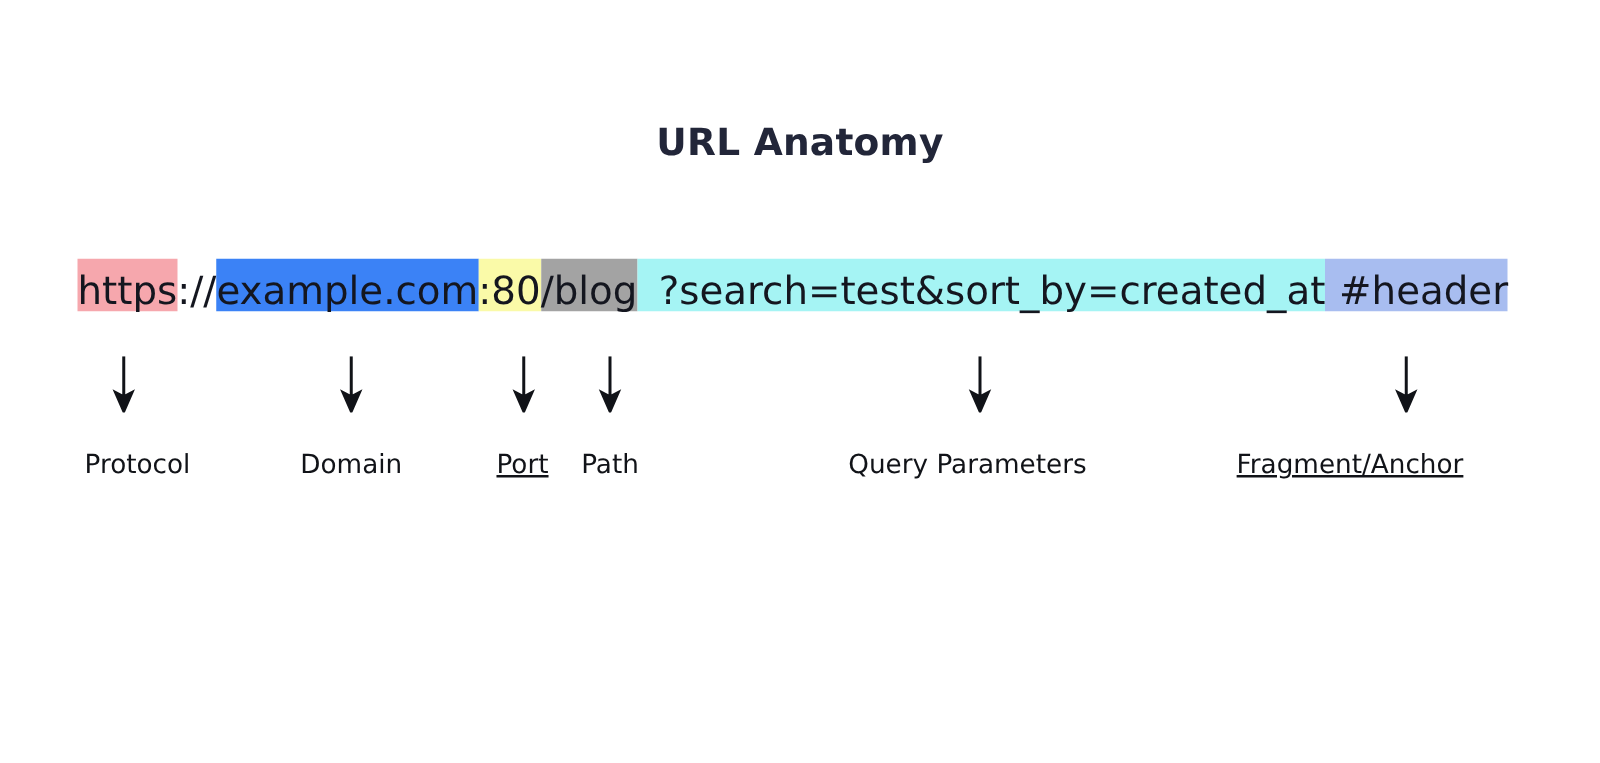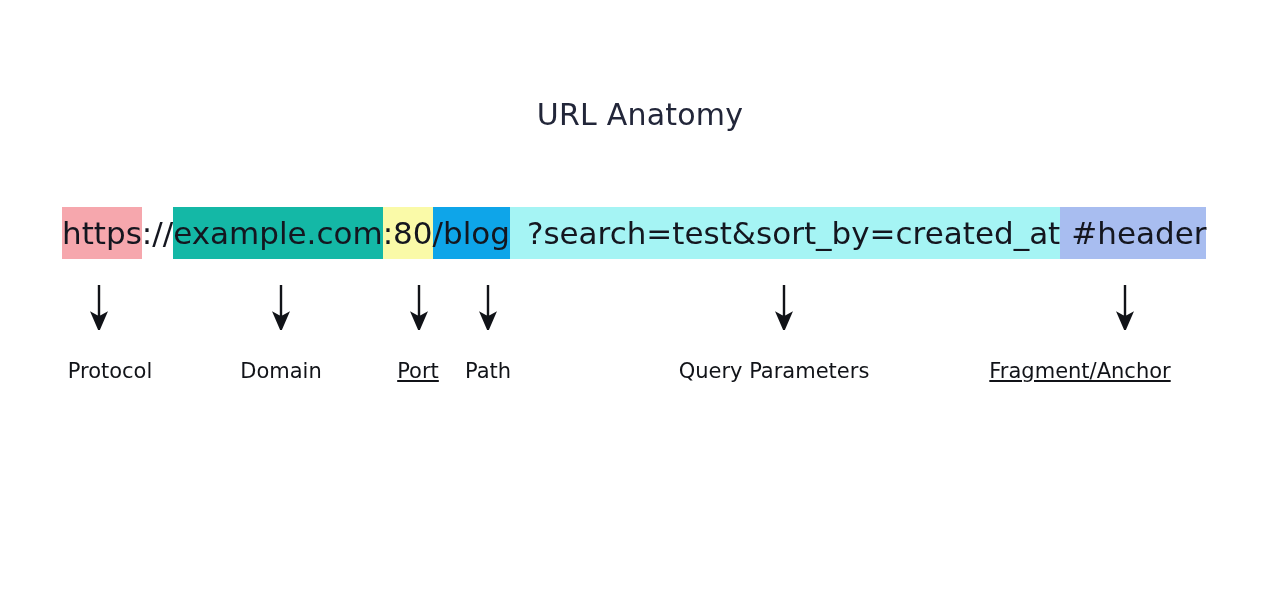--- a/index.html
+++ b/index.html
@@ -24,32 +24,32 @@
   }
 
   
   .title {
     position: absolute;
     left: 0;
     top: 95px;
     width: 1280px;
     text-align: center;
     font-size: 30px;
-    font-weight: normal;
+    font-weight: bold;
     color: #222639;
     letter-spacing: 0.2px;
     line-height: 40px;
   }
 
   
   .url-row {
     position: absolute;
     left: 62px;
     top: 207px;
-    height: 52px;
+    height: 42px;
     display: flex;
     align-items: stretch;
     white-space: pre;
   }
   .seg {
     font-size: 31px;
     line-height: 52px;
     color: #14161f;
     white-space: pre;
     display: inline-block;
@@ -87,23 +87,23 @@
 </head>
 <body style="background: rgb(255, 255, 255);">
 
 <div id="diagram">
 
   <div class="title">URL Anatomy</div>
 
   <div class="url-row">
     <span class="seg protocol" style="background: rgb(246, 167, 173);">https</span>
     <span class="seg sep">://</span>
-    <span class="seg domain" style="background: #14b8a6;">example.com</span>
+    <span class="seg domain" style="background: #3b82f6;">example.com</span>
     <span class="seg port" style="background: rgb(250, 250, 168);">:80</span>
-    <span class="seg path" style="background: #0ea5e9;">/blog</span>
+    <span class="seg path" style="background: #a3a3a3;">/blog</span>
     <span class="seg query" style="background: rgb(165, 244, 244);">?search=test&amp;sort_by=created_at</span>
     <span class="seg fragment" style="background: rgb(168, 189, 240); padding-left: 11px;">#header</span>
   </div>
 
   <div class="arrow" id="arrow-0" style="left: 99px;">
     <svg width="22" height="45" viewBox="0 0 22 45">
         <path d="M11 0 L11 33 M11 44 L4.5 29 L11 32.5 L17.5 29 Z" stroke="#111318" stroke-width="2.4" fill="#111318"></path>
       </svg>
   </div>
   <div class="arrow" id="arrow-1" style="left: 281px;">

